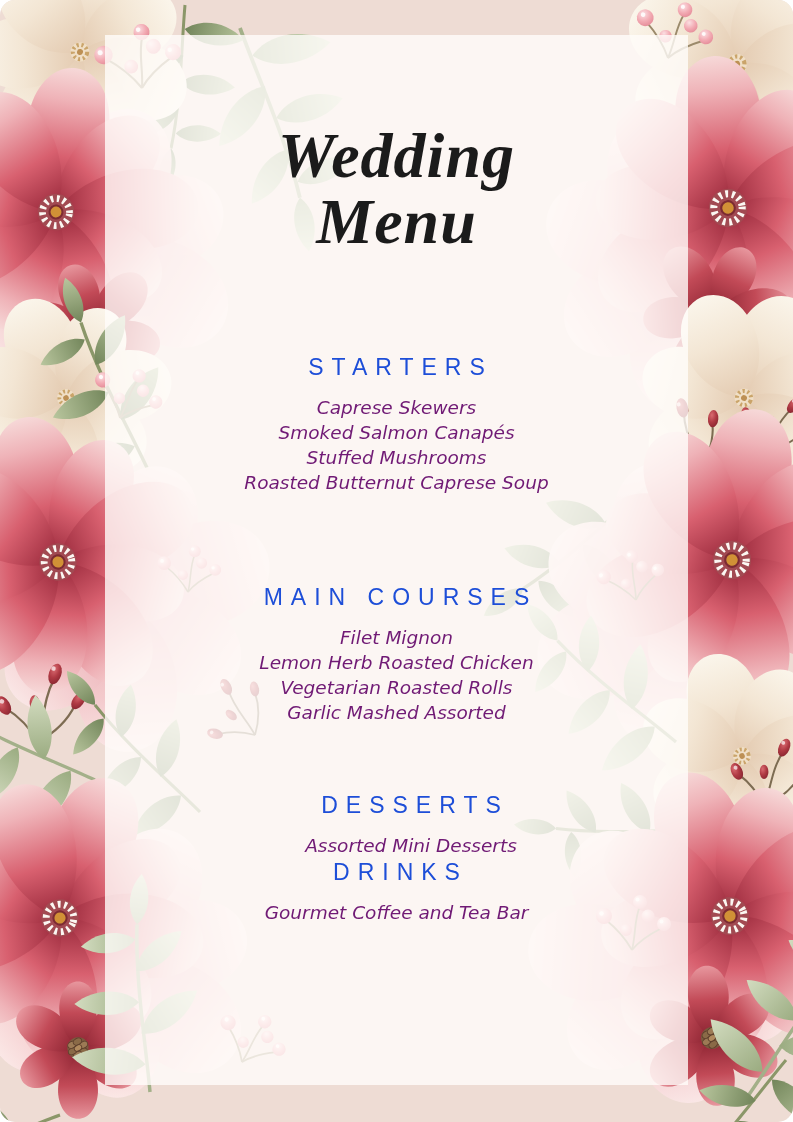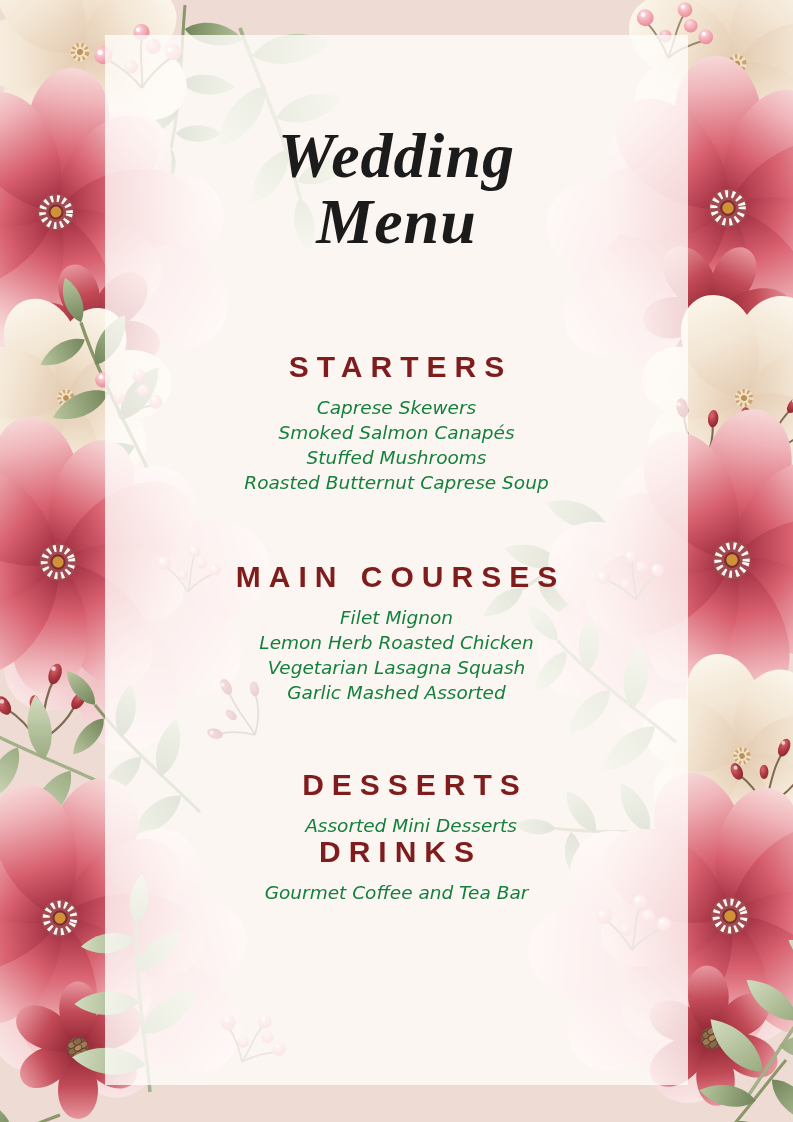--- a/index.html
+++ b/index.html
@@ -1,47 +1,48 @@
 <!DOCTYPE html>
 <html><head>
 <meta charset="utf-8">
 <style>
   html,body { margin:0; padding:0; }
   .poster {
     position:relative; width:793px; height:1122px;
     background:#eedcd4; overflow:hidden;
     font-family:"Liberation Sans", sans-serif;
+    border-radius:15px;
   }
   .florals { position:absolute; left:0; top:0; width:793px; height:1122px; z-index:1; }
   .panel {
     position:absolute; left:105px; top:35px; width:583px; height:1050px;
     background:rgba(255,253,250,0.80); z-index:2;
   }
   .content {
     position:absolute; left:105px; top:35px; width:583px; height:1050px;
     z-index:3; text-align:center; color:#1d1d1d;
   }
   .title-block { padding-top:88px; }
   .title-line {
     font-family:"Liberation Serif", serif; font-style:italic; font-weight:bold;
     font-size:64px; line-height:66px; color:#1b1b1b; letter-spacing:1px;
   }
   .menu-section.s1 { margin-top:98px; }
-  .menu-section.s2 { margin-top:68px; }
+  .menu-section.s2 { margin-top:88px; }
   .menu-section.s3 { margin-top:66px;margin-left:29px; }
   .menu-section.s4 { }
   .section-heading {
-    font-family:"Liberation Sans", sans-serif; font-weight:700;
-    font-size:30px; line-height:28px; letter-spacing:8px; text-indent:8px;
-    color:#7f1d1d; margin:0 0 14px 0;
+    font-family:"Liberation Sans", sans-serif; font-weight:400;
+    font-size:23px; line-height:28px; letter-spacing:8px; text-indent:8px;
+    color:#1d4ed8; margin:0 0 14px 0;
   }
   .items { list-style:none; margin:0; padding:0; }
   .menu-item {
     font-family:"DejaVu Sans", sans-serif; font-style:italic; font-weight:normal;
-    font-size:18.5px; line-height:25px; color:#15803d;
+    font-size:18.5px; line-height:25px; color:#701a75;
   }
 </style>
 </head>
 <body>
 
 <div class="poster">
 
   <svg class="florals" viewBox="0 0 793 1122" xmlns="http://www.w3.org/2000/svg" aria-hidden="true">
     <defs>
       <linearGradient id="gRed" gradientUnits="userSpaceOnUse" x1="0" y1="-4" x2="0" y2="-98">
@@ -264,21 +265,21 @@
         <li class="menu-item">Stuffed Mushrooms</li>
         <li class="menu-item">Roasted Butternut Caprese Soup</li>
       </ul>
     </div>
 
     <div class="menu-section s2">
       <h2 class="section-heading">MAIN COURSES</h2>
       <ul class="items">
         <li class="menu-item">Filet Mignon</li>
         <li class="menu-item">Lemon Herb Roasted Chicken</li>
-        <li class="menu-item">Vegetarian Lasagna Squash</li>
+        <li class="menu-item">Vegetarian Roasted Rolls</li>
         <li class="menu-item">Garlic Mashed Assorted</li>
       </ul>
     </div>
 
     <div class="menu-section s3">
       <h2 class="section-heading">DESSERTS</h2>
       <ul class="items">
         <li class="menu-item">Assorted Mini Desserts</li>
       </ul>
     </div>

